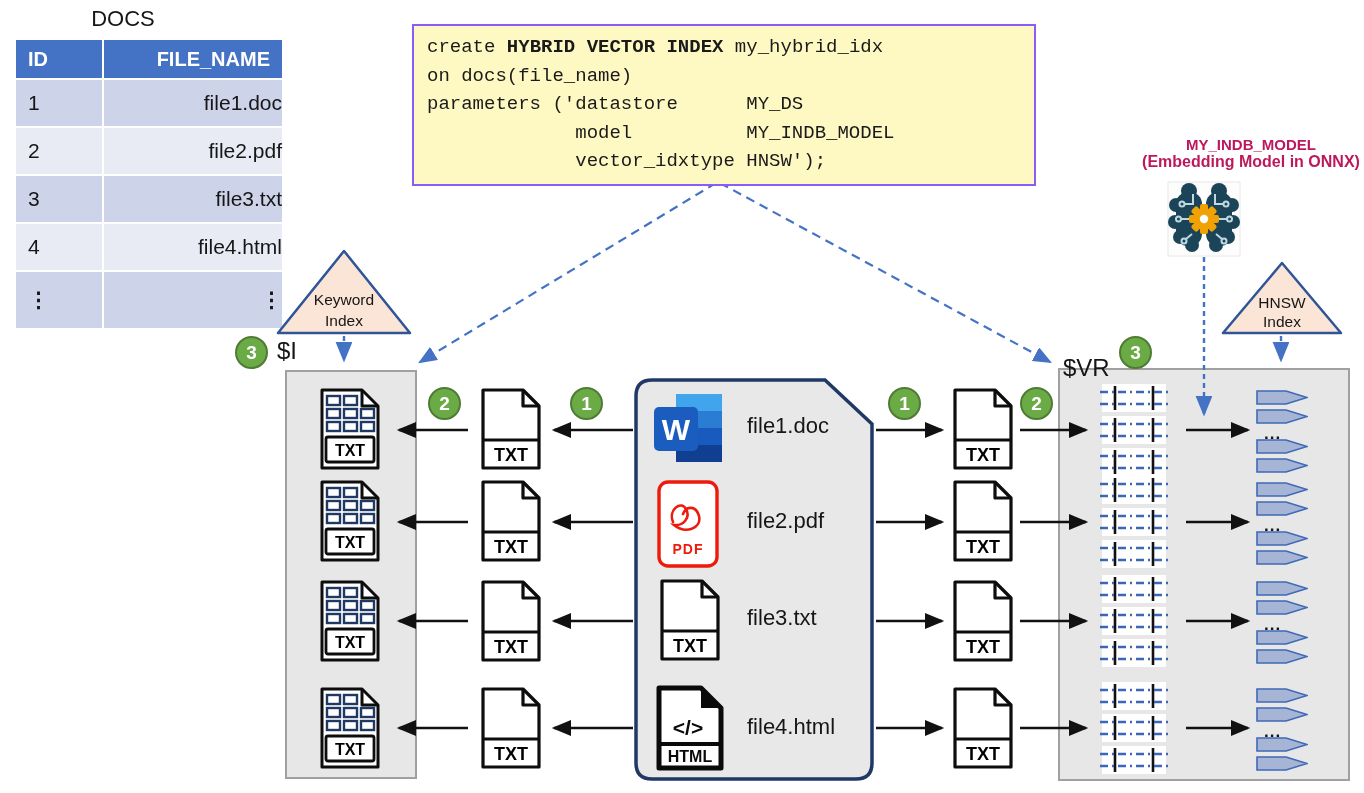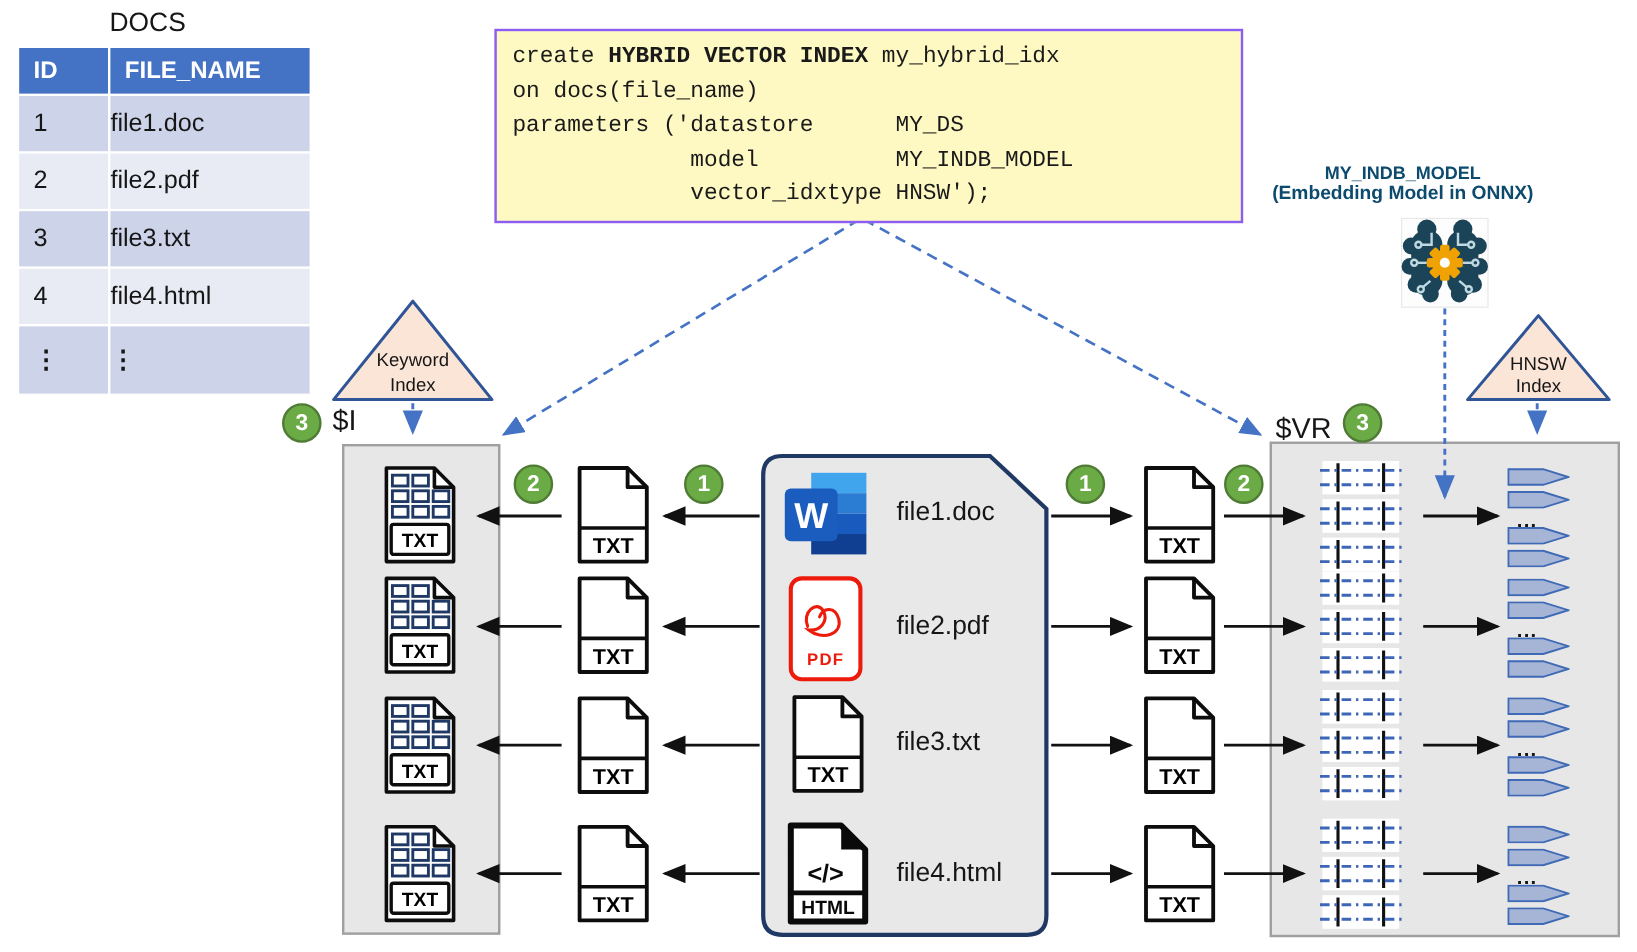--- a/index.html
+++ b/index.html
@@ -3,40 +3,40 @@
 <meta charset="utf-8">
 <style>
   html,body{margin:0;padding:0;background:#fff;}
   #canvas{position:relative;width:1364px;height:793px;background:#fff;overflow:hidden;
           font-family:"Liberation Sans",sans-serif;color:#161616;}
   .abs{position:absolute;}
   
   #docs-title{left:14px;top:6px;width:218px;text-align:center;font-size:22px;font-weight:500;z-index:2;}
   table.docs{border-collapse:separate;border-spacing:2px;background:#fff;z-index:2;}
   table.docs th{background:#4472C4;color:#fff;font-size:20px;font-weight:bold;text-align:left;
-                padding:0 0 0 12px;height:38px;}
+                padding:0 12px 0 12px;height:38px;}
   table.docs td{font-size:21px;height:46px;padding:0;}
   table.docs .c-id{width:62px;padding-left:12px;text-align:left;}
-  table.docs .c-name{width:154px;text-align:left;}
+  table.docs .c-name{width:154px;text-align:right;}
   .row-a td{background:#CDD3E8;}
   .row-b td{background:#E8EAF4;}
   td.dots{font-size:22px;font-weight:bold;height:56px!important;}
   
   #code-block{left:412px;top:24px;width:594px;height:144px;background:#fef9c3;
               border:2px solid #8b5cf6;padding:7px 13px;z-index:2;
               font-family:"Liberation Mono",monospace;font-size:19px;line-height:28.5px;
               white-space:pre;color:#1a1a1a;}
   #code-block b{font-weight:bold;}
   
   .big-label{font-size:24px;z-index:3;}
   #lbl-i{left:277px;top:337px;}
-  #lbl-vr{left:1063px;top:344px;}
+  #lbl-vr{left:1063px;top:354px;}
   #lbl-myds{left:655px;top:335px;width:164px;text-align:center;}
   
-  #model-cap{left:1059px;top:136px;width:220px;text-align:center;color:#0c4a6e;z-index:2;}
+  #model-cap{left:1141px;top:136px;width:220px;text-align:center;color:#be185d;z-index:2;}
   #model-cap .t1{font-size:15px;font-weight:600;}
   #model-cap .t2{font-size:16px;font-weight:700;}
   
   .region{background:#E8E7E7;border:2px solid #A0A0A0;z-index:0;}
   #region-i{left:285px;top:370px;width:128px;height:405px;}
   #region-vr{left:1058px;top:368px;width:288px;height:409px;}
   
   .badge{width:29px;height:29px;border-radius:50%;background:#6BAB46;border:2px solid #4F7B35;
          color:#fff;font-size:19px;font-weight:bold;text-align:center;line-height:29px;z-index:4;}
   

